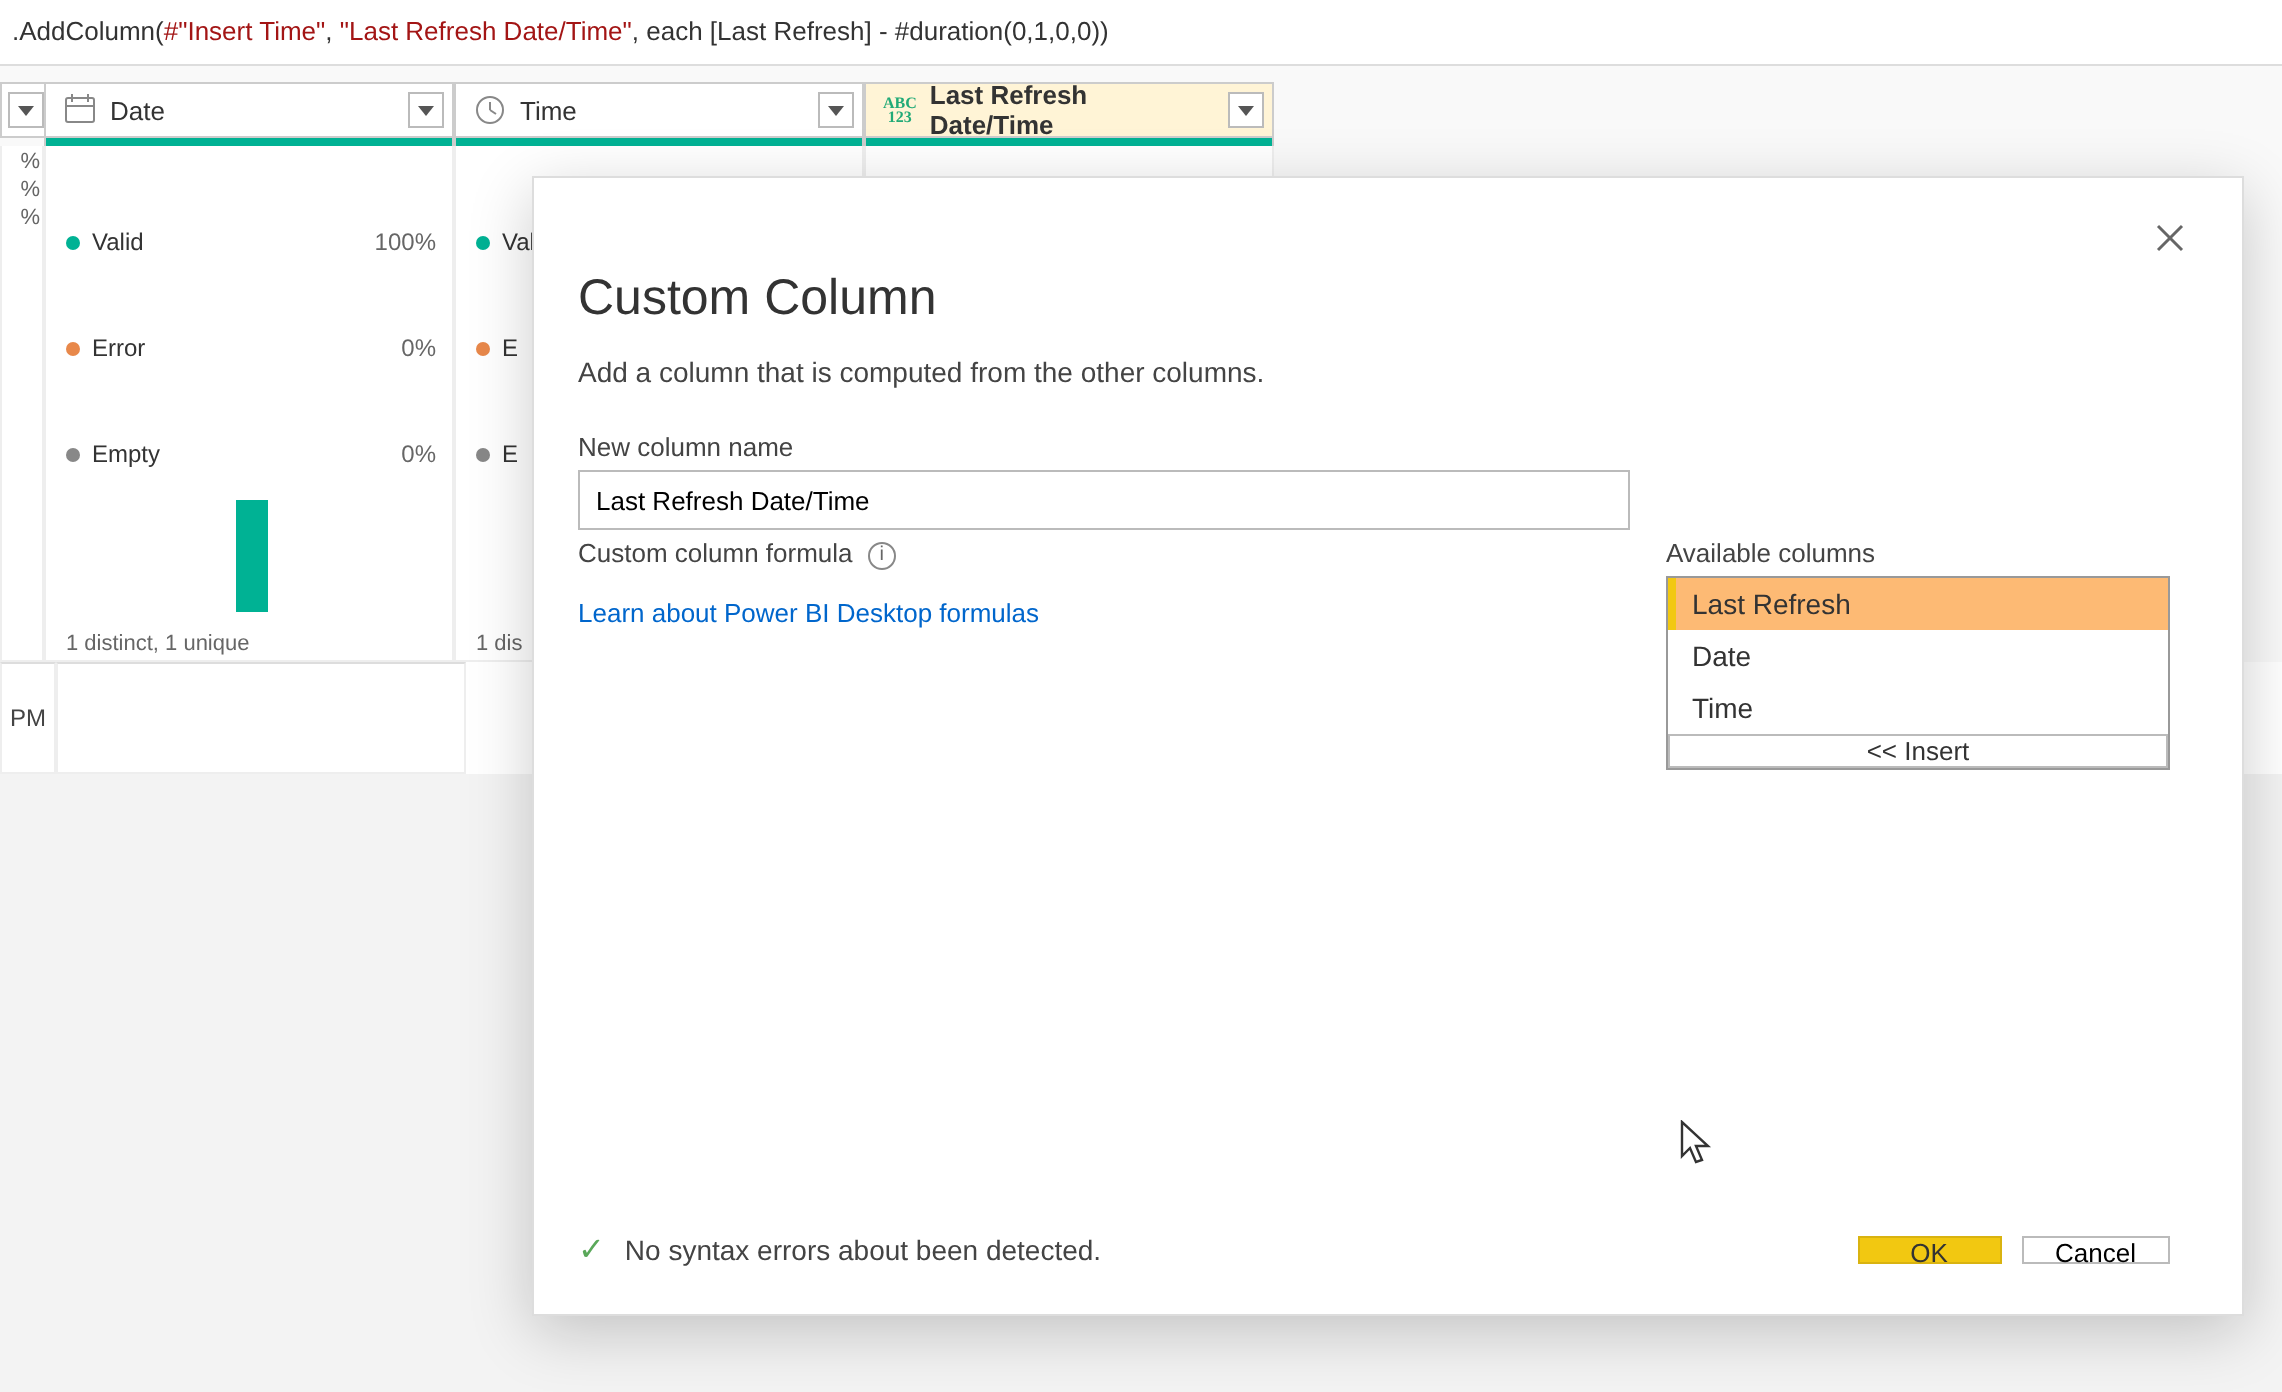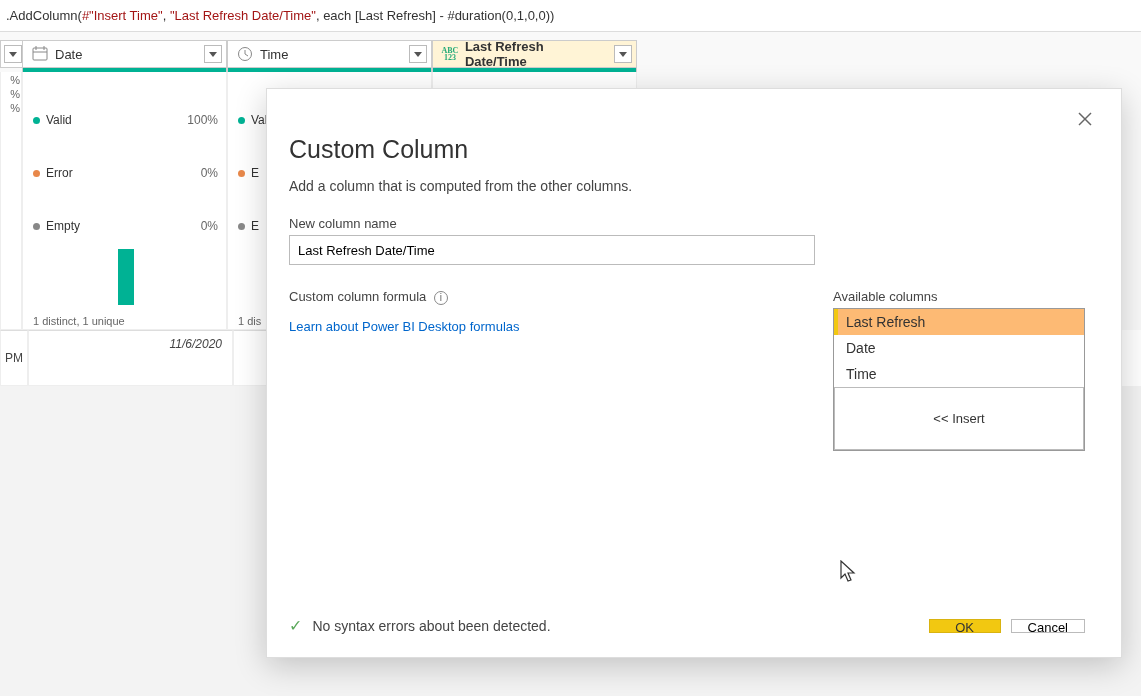--- a/index.html
+++ b/index.html
@@ -96,21 +96,21 @@
     color: #666;
   }
   .dlg-close svg { width: 16px; height: 16px; }
   .dlg-body { padding: 46px 36px 16px 22px; }
   .dlg-title { font-size: 25px; font-weight: 300; color: #333; margin: 0 0 14px; }
   .dlg-sub { font-size: 14px; color: #444; margin-bottom: 22px; }
   .dlg-label { font-size: 13px; color: #444; margin-bottom: 4px; }
   .dlg-input {
     width: 526px; height: 30px; border: 1px solid #bbb; padding: 4px 8px; font-size: 13px; font-family: inherit;
   }
-  .dlg-row2 { display: flex; gap: 18px; margin-top: 24px; }
+  .dlg-row2 { display: flex; gap: 18px; margin-top: 4px; }
   .dlg-left { flex: 0 0 526px; }
   .dlg-right { flex: 1; }
   .formula-box {
     width: 526px; height: 230px; border: 1px solid #bbb; padding: 8px 10px;
     font-family: Consolas, monospace; font-size: 14px; color: #333; position: relative;
     background: #fff;
   }
   .formula-box .scroll-stub {
     position: absolute; right: 0; top: 0; width: 8px; height: 22px; background: #888;
   }
@@ -123,21 +123,21 @@
     pointer-events: none;
   }
   .avail-list {
     border: 1px solid #999; 
   }
   .avail-item {
     padding: 5px 12px; font-size: 14px; color: #333;
   }
   .avail-item.sel { background: #fdba74; border-left: 4px solid #f2c811; padding-left: 8px; }
   .insert-btn {
-    border: 1px solid #bbb; text-align: center; padding: 23px 0; font-size: 13px; cursor: pointer;
+    border: 1px solid #bbb; text-align: center; padding: 0 0; font-size: 13px; cursor: pointer;
     border-top: 1px solid #bbb;
   }
   .link { color: #0066cc; font-size: 13px; margin-top: 10px; display: inline-block; cursor: pointer; }
   .info-icon { display: inline-flex; width: 14px; height: 14px; border: 1px solid #888; border-radius: 50%; align-items: center; justify-content: center; font-size: 10px; color: #666; margin-left: 4px; vertical-align: middle;}
 
   .dlg-footer {
     position: absolute; left: 22px; right: 36px; bottom: 22px;
     display: flex; align-items: center; gap: 10px;
   }
   .check { color: #5aa85a; font-size: 16px; }
@@ -274,21 +274,20 @@
       <div class="stat">
           <span class="dot valid"></span>
           <span>Valid</span>
           <span class="pct">100%</span>
         </div>
     </div>
   </div>
 
   <div class="data-row">
     <div class="data-cell first">PM</div>
-    <div class="data-cell c0">11/6/2020</div>
     <div class="data-cell c1"></div>
   </div>
 </div>
 
 <div class="dialog">
   <div class="dlg-close">
     <svg viewBox="0 0 16 16">
         <line x1="2" y1="2" x2="14" y2="14" stroke="#666" stroke-width="1.5"></line>
         <line x1="14" y1="2" x2="2" y2="14" stroke="#666" stroke-width="1.5"></line>
       </svg>

